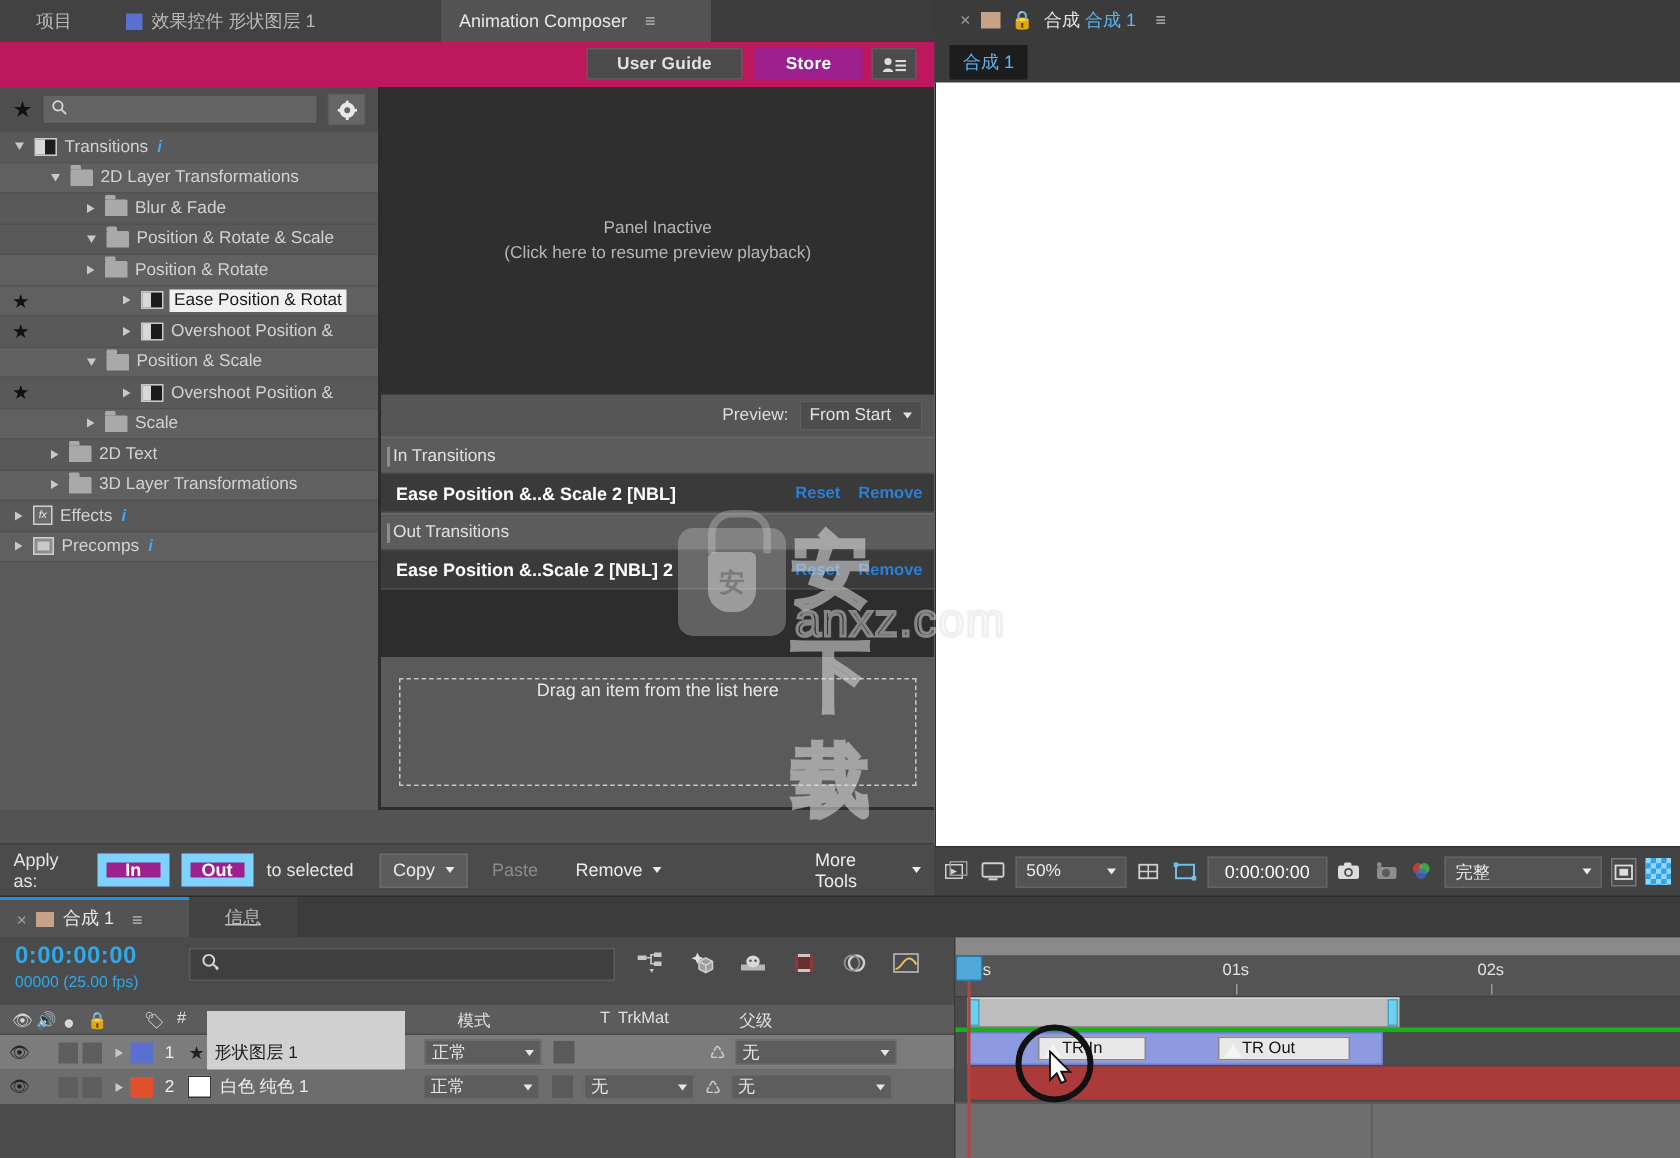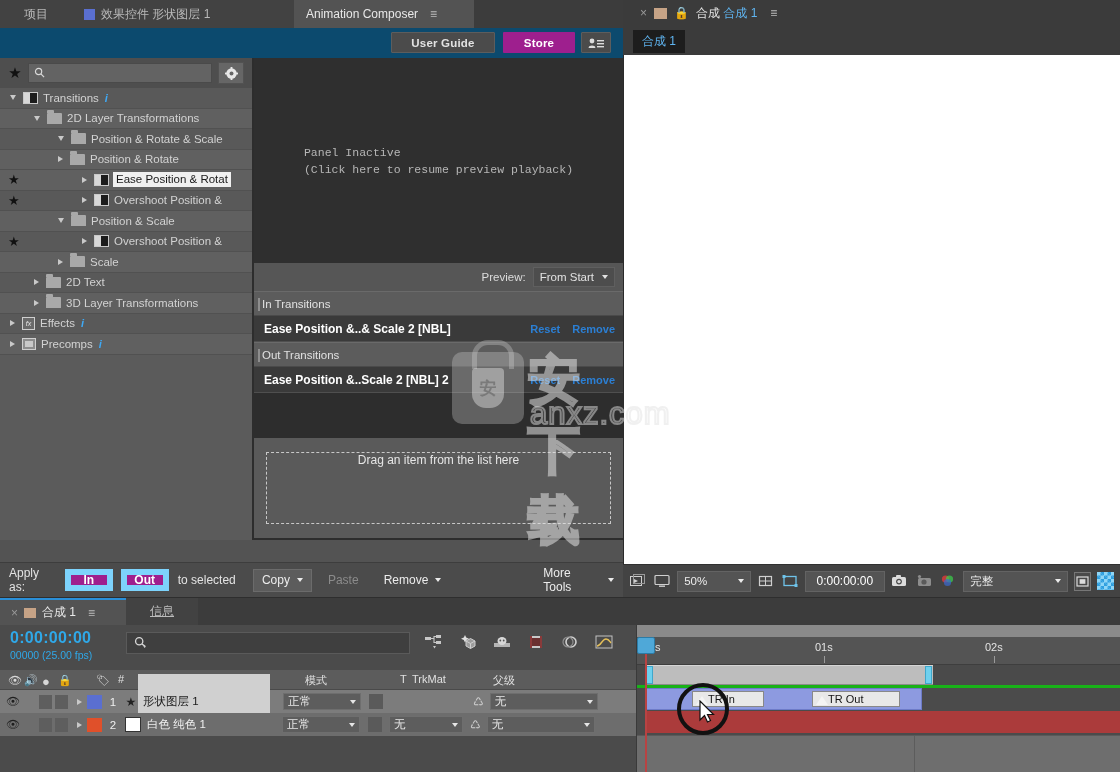--- a/index.html
+++ b/index.html
@@ -20,21 +20,21 @@
   
   .tabbar { position: absolute; left: 0; top: 0; width: 623px; height: 28px; background: #3c3c3c; }
   .tab { position: absolute; top: 0; height: 28px; display: flex; align-items: center;
          padding: 0 12px; font-size: 12px; color: #b9b9b9; gap: 6px; white-space: nowrap; }
   .tab.inactive { background: #424242; }
   .tab.active { background: #535353; color: #e8e8e8; }
   .tab-chip { width: 11px; height: 11px; background: #5a6fd0; display: inline-block; }
   .tab-menu { font-size: 12px; color: #bdbdbd; margin-left: 6px; }
 
   
-  .ac-header { position: absolute; left: 0; top: 28px; width: 623px; height: 30px; background: #0c4a6e; }
+  .ac-header { position: absolute; left: 0; top: 28px; width: 623px; height: 30px; background: #be185d; }
   .btn-flat { position: absolute; top: 4px; height: 21px; display: flex; align-items: center;
               justify-content: center; font-size: 11.5px; font-weight: bold; letter-spacing: .2px;
               border-radius: 1px; }
   .btn-guide { right: 128px; width: 104px; background: #4b4b4b; color: #e2e2e2; border: 1px solid #5d5d5d;}
   .btn-store { right: 48px; width: 72px; background: #9e1f8e; color: #ffffff; }
   .btn-acct  { right: 12px; width: 30px; background: #4b4b4b; color: #dcdcdc; border: 1px solid #5d5d5d;
                font-weight: normal; font-size: 13px; }
 
   
   #tree-col { position: absolute; left: 0; top: 58px; width: 252px; height: 482px; background: #5b5b5b; }
@@ -74,21 +74,21 @@
   .hscroll { position: absolute; left: 0; top: 540px; width: 252px; height: 22px; background: #4e4e4e;
              display: flex; align-items: center; }
   .hs-arrow { width: 22px; height: 22px; display: flex; align-items: center; justify-content: center; color: #d0d0d0; font-size: 10px;}
   .hs-track { position: absolute; left: 22px; right: 22px; top: 4px; height: 14px; background: #3e3e3e; }
   .hs-thumb { position: absolute; left: 0; top: 0; height: 14px; width: 122px; background: #7a7a7a; }
 
   
   #center-col { position: absolute; left: 252px; top: 58px; width: 371px; height: 482px; background: #2d2d2d; }
   .preview-stage { position: absolute; left: 2px; top: 0; width: 369px; height: 205px; background: #2f2f2f;
                    display: flex; align-items: center; justify-content: center; }
-  .preview-text { text-align: left; font-size: 11.5px; color: #b6b6b6; line-height: 17px; font-family: Liberation Mono, monospace; }
+  .preview-text { text-align: center; font-size: 11.5px; color: #b6b6b6; line-height: 17px; }
   .preview-bar { position: absolute; left: 2px; top: 205px; width: 369px; height: 28px; background: #565656;
                  display: flex; align-items: center; justify-content: flex-end; padding-right: 8px; gap: 7px; }
   .preview-bar .lbl { font-size: 11.5px; color: #dcdcdc; }
   .combo { height: 20px; background: #4d4d4d; border: 1px solid #5f5f5f; display: flex; align-items: center;
            padding: 0 6px; gap: 8px; font-size: 11.5px; color: #e2e2e2; }
 
   .tr-list { position: absolute; left: 2px; top: 233px; width: 369px; height: 145px; }
   .tr-group { height: 25px; background: #5c5c5c; display: flex; align-items: center; padding-left: 8px;
               border-top: 1px solid #6a6a6a; border-bottom: 1px solid #4a4a4a; font-size: 11.5px; color: #e0e0e0; position: relative;}
   .tr-group:before { content:''; position:absolute; left:4px; top:6px; width:2px; height:13px; background:#8e8e8e;}
@@ -312,20 +312,27 @@
           </div>
           <div class="trow alt">
             <span style="width: 34px; flex: 0 0 auto;"></span>
             <span class="tri down"></span>
             <span style="width: 7px; flex: 0 0 auto;"></span>
             <span class="folder"></span>
             <span class="tlabel">2D Layer Transformations</span>
           </div>
           <div class="trow dark">
             <span style="width: 58px; flex: 0 0 auto;"></span>
+            <span class="tri right"></span>
+            <span style="width: 7px; flex: 0 0 auto;"></span>
+            <span class="folder"></span>
+            <span class="tlabel">Blur &amp; Fade</span>
+          </div>
+          <div class="trow dark">
+            <span style="width: 58px; flex: 0 0 auto;"></span>
             <span class="tri down"></span>
             <span style="width: 7px; flex: 0 0 auto;"></span>
             <span class="folder"></span>
             <span class="tlabel">Position &amp; Rotate &amp; Scale</span>
           </div>
           <div class="trow alt">
             <span style="width: 58px; flex: 0 0 auto;"></span>
             <span class="tri right"></span>
             <span style="width: 7px; flex: 0 0 auto;"></span>
             <span class="folder"></span>

